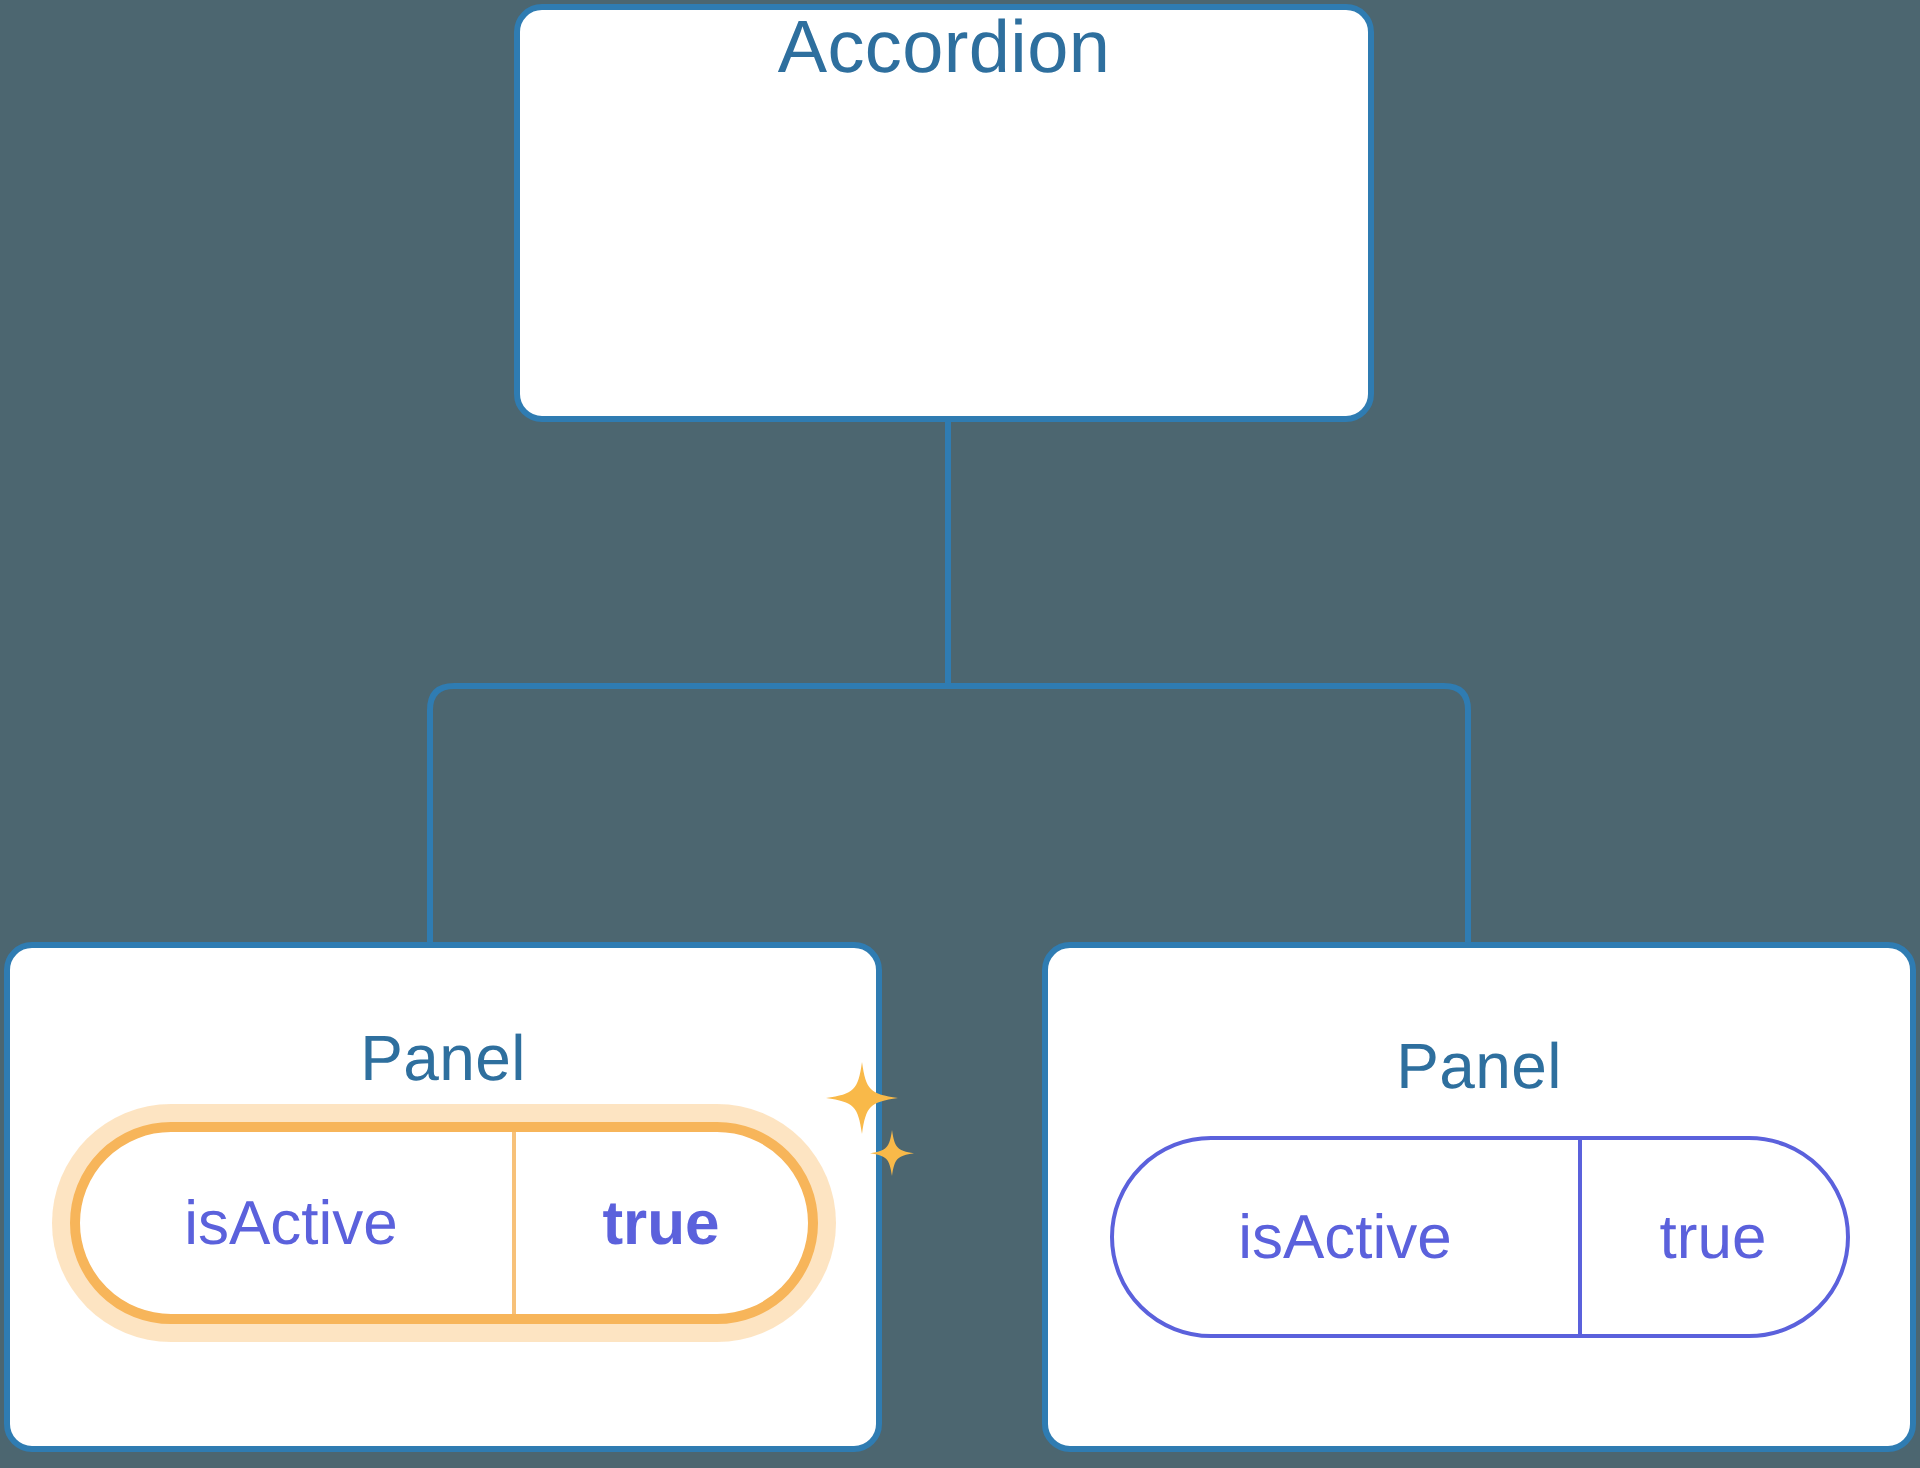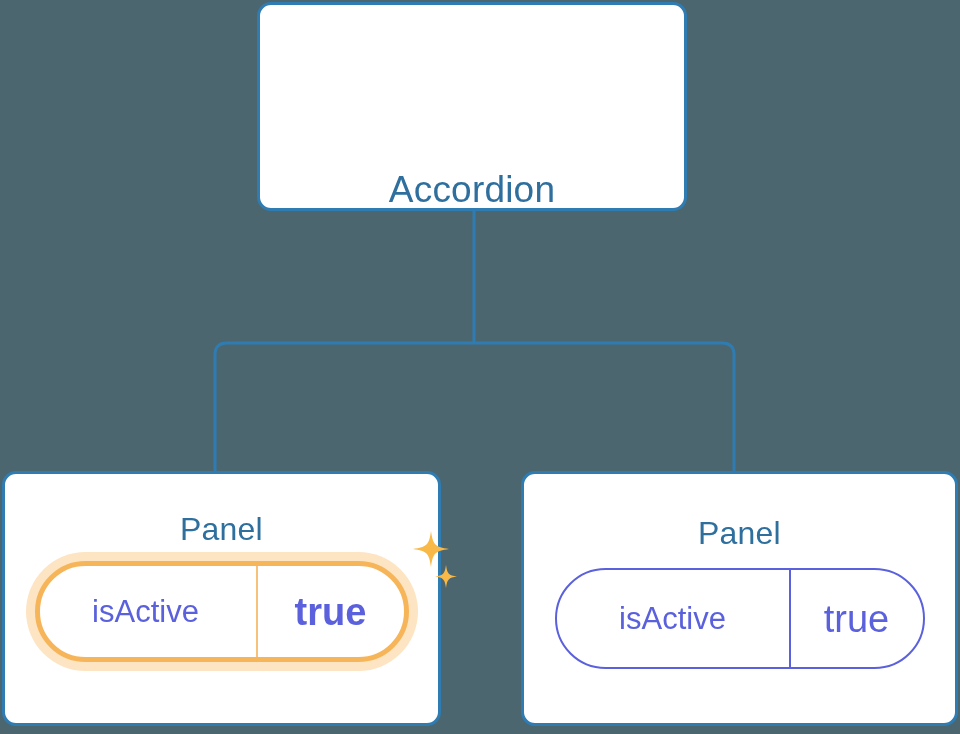--- a/index.html
+++ b/index.html
@@ -39,21 +39,21 @@
     box-sizing: border-box;
     display: flex;
     flex-direction: column;
     align-items: center;
   }
   #node-accordion {
     left: 257px;
     top: 2px;
     width: 430px;
     height: 209px;
-    justify-content: flex-end;
+    justify-content: flex-start;
   }
   #node-panel-left {
     left: 2px;
     top: 471px;
     width: 439px;
     height: 255px;
     padding-top: 39px;
   }
   #node-panel-right {
     left: 521px;
@@ -101,21 +101,21 @@
     white-space: nowrap;
     line-height: 1;
   }
   .pill-name {
     color: #5b61dc;
     font-size: 31px;
     font-weight: 400;
   }
   .pill-value {
     color: #5b61dc;
-    font-size: 38px;
+    font-size: 31px;
   }
 
   
   #pill-left {
     width: 374px;
     height: 101px;
     border: 5px solid #f7b55a;
     box-shadow: 0 0 0 9px rgba(250, 190, 110, 0.42);
   }
   #pill-left .pill-name  { width: 216px; padding-right: 4px; }

